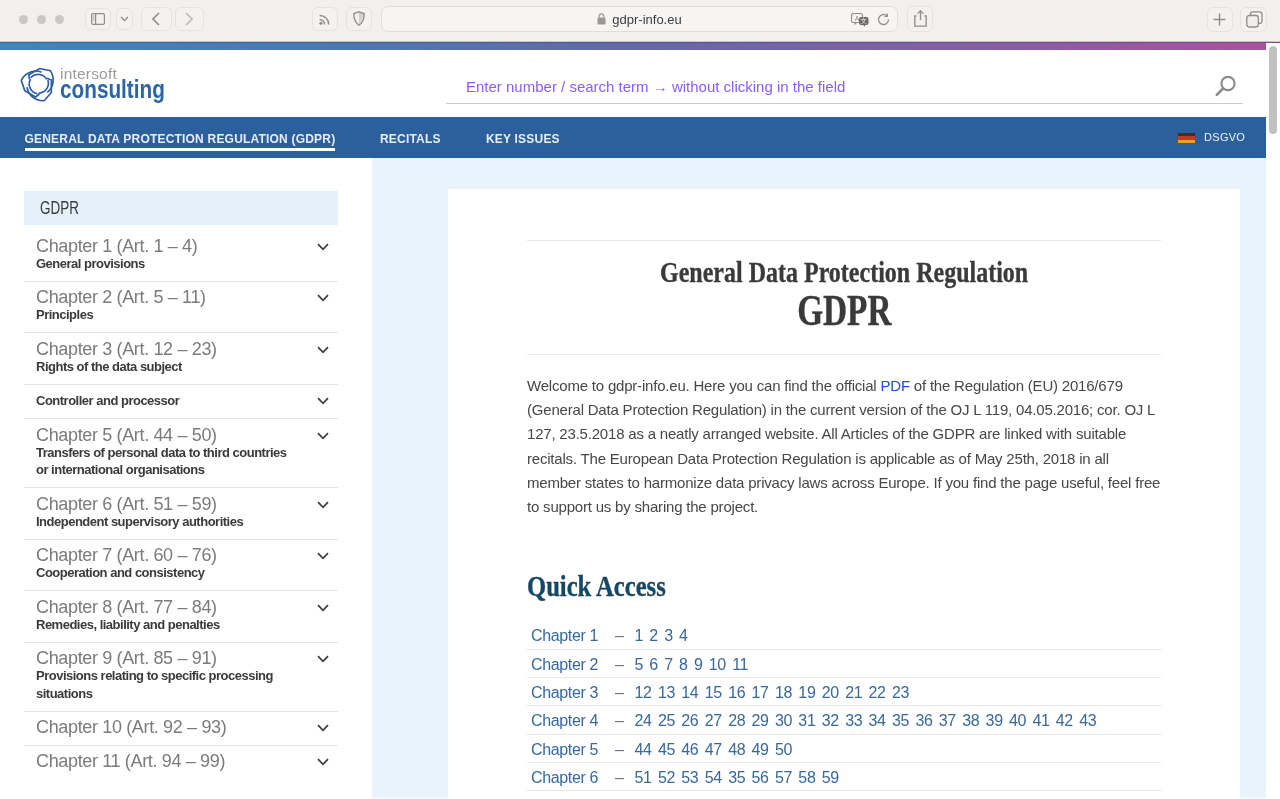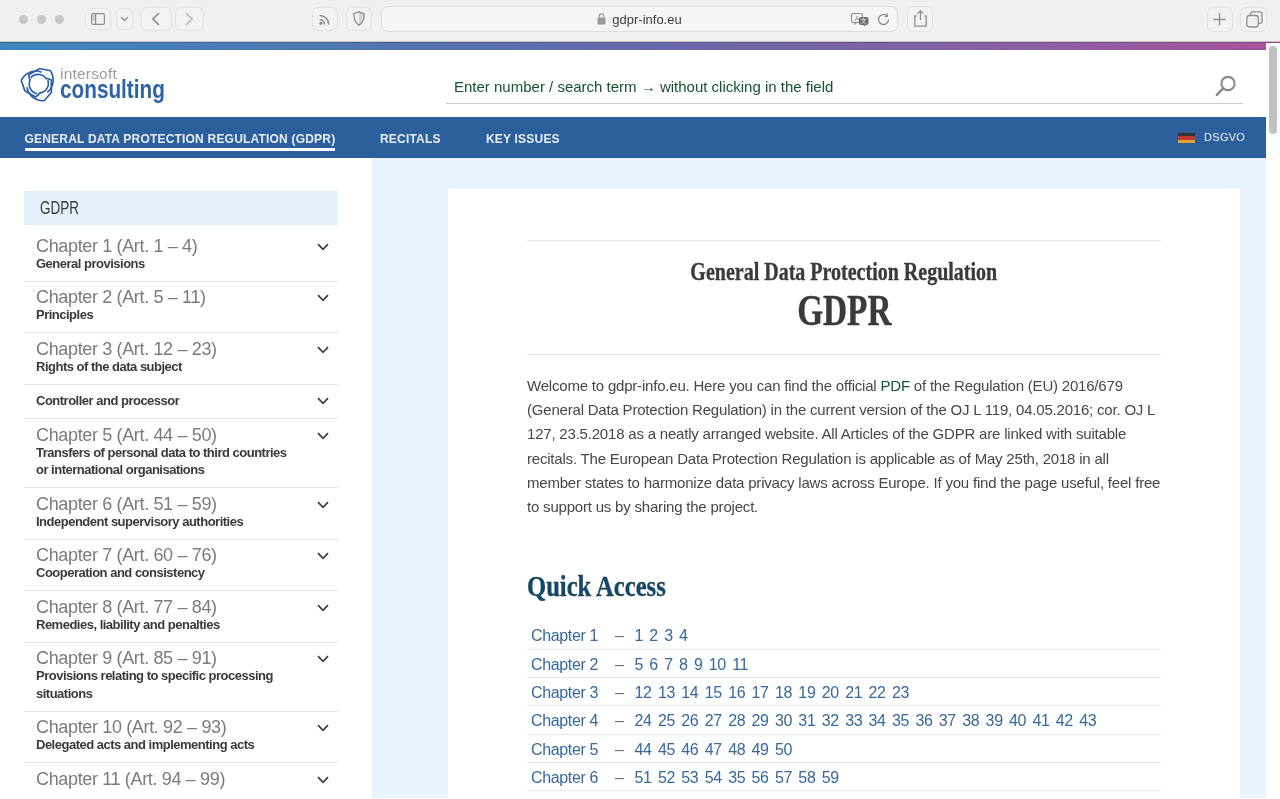--- a/index.html
+++ b/index.html
@@ -17,21 +17,21 @@
 
 
 .grad { height:8px; background:linear-gradient(to right,#3f85bc 0%, #4d78b3 25%, #6668a9 50%, #8360a4 75%, #a8539c 100%); border-top:1px solid rgba(30,30,60,0.25); }
 
 
 .hdr { position:relative; height:67px; background:#fff; width:1266px; }
 .logo { position:absolute; left:18.7px; top:15.3px; }
 .t1 { position:absolute; left:60px; top:15px; font-size:15.5px; color:#9b9b9b; letter-spacing:0.2px; }
 .t2 { position:absolute; left:60px; top:25px; font-size:25px; font-weight:bold; color:#2d64a8; transform:scaleX(0.83); transform-origin:left center; white-space:nowrap; }
 .search { position:absolute; left:446px; top:0; width:797px; height:54px; border-bottom:1px solid #cbcbcb; }
-.search .ph { position:absolute; left:8px; top:28px; font-size:15px; color:#14532d; }
+.search .ph { position:absolute; left:20px; top:28px; font-size:15px; color:#8b5cf6; }
 .mag { position:absolute; left:1214px; top:25px; }
 
 
 .nav { position:relative; height:41px; background:#2c609c; width:1266px; color:#e7edf5; }
 .nav .item { position:absolute; top:16px; font-size:12px; font-weight:bold; letter-spacing:0.2px; white-space:nowrap; line-height:12px; }
 .nav .active::after { content:""; position:absolute; left:0; right:0; bottom:-5.5px; height:2.4px; background:#fff; }
 .flag { position:absolute; left:1178px; top:16px; width:16.5px; height:10px; }
 .flag div { height:3.34px; }
 .dsgvo { position:absolute; left:1204px; top:15px; font-size:11px; letter-spacing:0.3px; line-height:11px; color:#eef2f8; }
 
@@ -42,26 +42,26 @@
 .gdprbox { background:#e4f1fa; height:34px; display:flex; align-items:center; padding-left:15.5px; font-size:19px; color:#3a3a3a; }
 .gdprbox span { display:inline-block; transform:scaleX(0.71); transform-origin:left center; }
 .chap { position:relative; border-bottom:1px solid #e4e4e4; padding:7.5px 0 8.5px 12px; }
 .chap.first { margin-top:5.5px; }
 .chap .lab { font-size:18px; letter-spacing:-0.35px; color:#7b7b7b; line-height:17px; }
 .chap .sub { font-size:13px; font-weight:bold; letter-spacing:-0.5px; color:#3a3a3a; line-height:17.5px; padding-right:40px; }
 .chap .chev { position:absolute; right:9px; top:12.5px; }
 .content { flex:1; background:#e9f3fb; }
 .card { margin:31px 26px 0 76px; width:792px; background:#fff; padding:51px 79px 60px 79px; min-height:700px; }
 .hrline { border:none; border-top:1px solid #e8e8e8; }
-.h1a { font-family:"Liberation Serif", serif; font-weight:bold; color:#3a3a3a; -webkit-text-stroke:0.35px #3a3a3a; font-size:25px; line-height:33px; text-align:center; margin-top:14px; }
+.h1a { font-family:"Liberation Serif", serif; font-weight:bold; color:#3a3a3a; -webkit-text-stroke:0.35px #3a3a3a; font-size:30px; line-height:33px; text-align:center; margin-top:14px; }
 .h1a span { display:inline-block; transform:scaleX(0.8); transform-origin:center; white-space:nowrap; }
 .h1b { font-family:"Liberation Serif", serif; font-weight:bold; color:#3a3a3a; -webkit-text-stroke:0.45px #3a3a3a; font-size:44px; line-height:48.4px; text-align:center; margin-top:-1.5px; margin-bottom:19px; }
 .h1b span { display:inline-block; transform:scaleX(0.757); transform-origin:center; white-space:nowrap; }
 .para { margin-top:19px; font-size:15px; letter-spacing:-0.2px; line-height:24.2px; color:#474747; }
-.para a { color:#14532d; text-decoration:none; }
+.para a { color:#1d4ed8; text-decoration:none; }
 .h2 { font-family:"Liberation Serif", serif; font-weight:bold; color:#0c4a6e; -webkit-text-stroke:0.35px #383838; font-size:30px; line-height:30px; margin-top:52px; }
 .h2 span { display:inline-block; transform:scaleX(0.82); transform-origin:left center; white-space:nowrap; }
 .qa { margin-top:20px; }
 .qarow { display:flex; align-items:flex-start; padding-top:6px; height:28.4px; border-bottom:1px solid #e8e8e8; font-size:16px; letter-spacing:-0.35px; }
 .qarow .c1 { width:88px; padding-left:4px; flex:none; }
 .qarow .c2 { width:19.5px; flex:none; color:#68727c; }
 .qarow a { color:#38689c; text-decoration:none; }
 .qarow .nums { font-size:0; }
 .qarow .nums a { font-size:16px; letter-spacing:-0.35px; margin-right:6.3px; }
 
@@ -251,21 +251,20 @@
       </div>
       <div class="chap">
         <div class="lab">Chapter 9 (Art. 85 – 91)</div>
         <div class="sub">Provisions relating to specific processing situations</div>
         <svg class="chev" width="12" height="8" viewBox="0 0 12 8" fill="none" stroke="#3c3c3c" stroke-width="1.7">
             <polyline points="1,1.2 6,6.3 11,1.2"></polyline>
           </svg>
       </div>
       <div class="chap">
         <div class="lab">Chapter 10 (Art. 92 – 93)</div>
-        <div class="sub">Delegated acts and implementing acts</div>
         <svg class="chev" width="12" height="8" viewBox="0 0 12 8" fill="none" stroke="#3c3c3c" stroke-width="1.7">
             <polyline points="1,1.2 6,6.3 11,1.2"></polyline>
           </svg>
       </div>
       <div class="chap" style="border-bottom:none;">
         <div class="lab">Chapter 11 (Art. 94 – 99)</div>
 
         <svg class="chev" width="12" height="8" viewBox="0 0 12 8" fill="none" stroke="#3c3c3c" stroke-width="1.7">
             <polyline points="1,1.2 6,6.3 11,1.2"></polyline>
           </svg>

